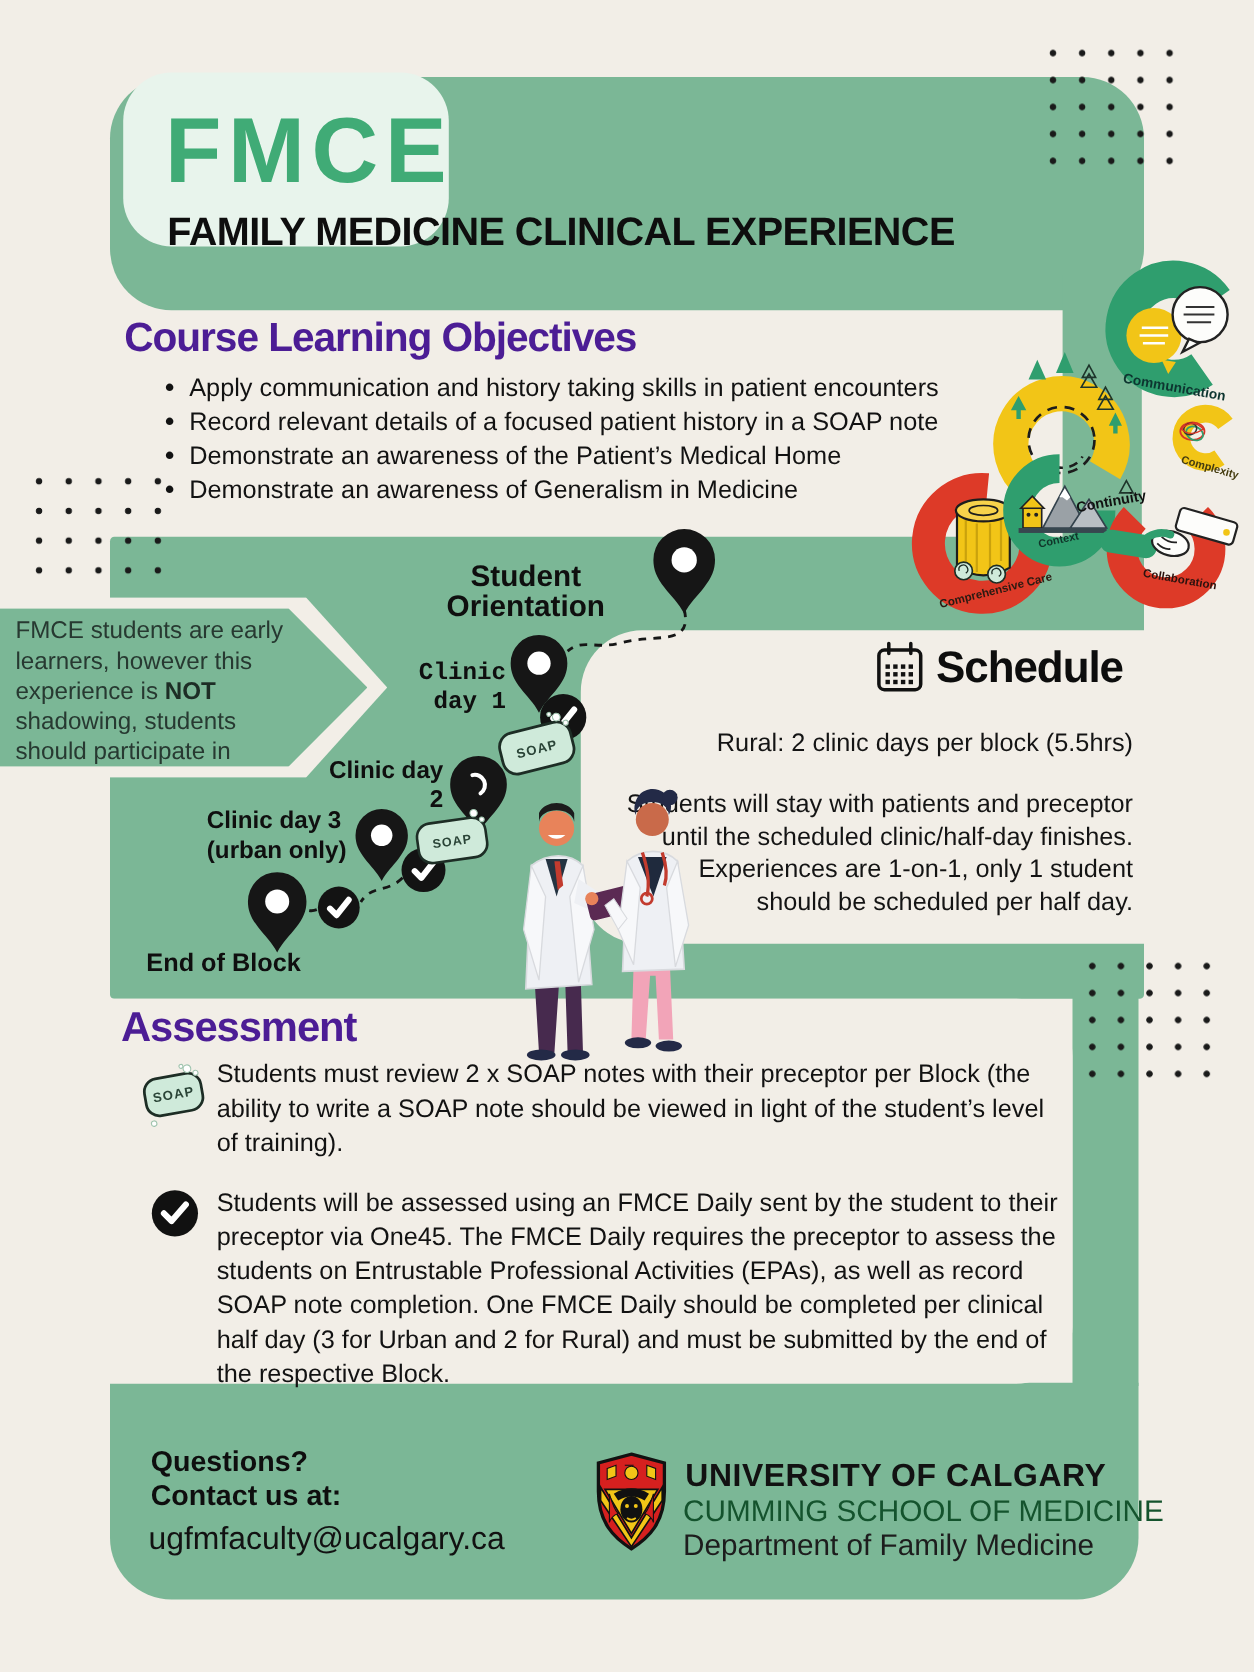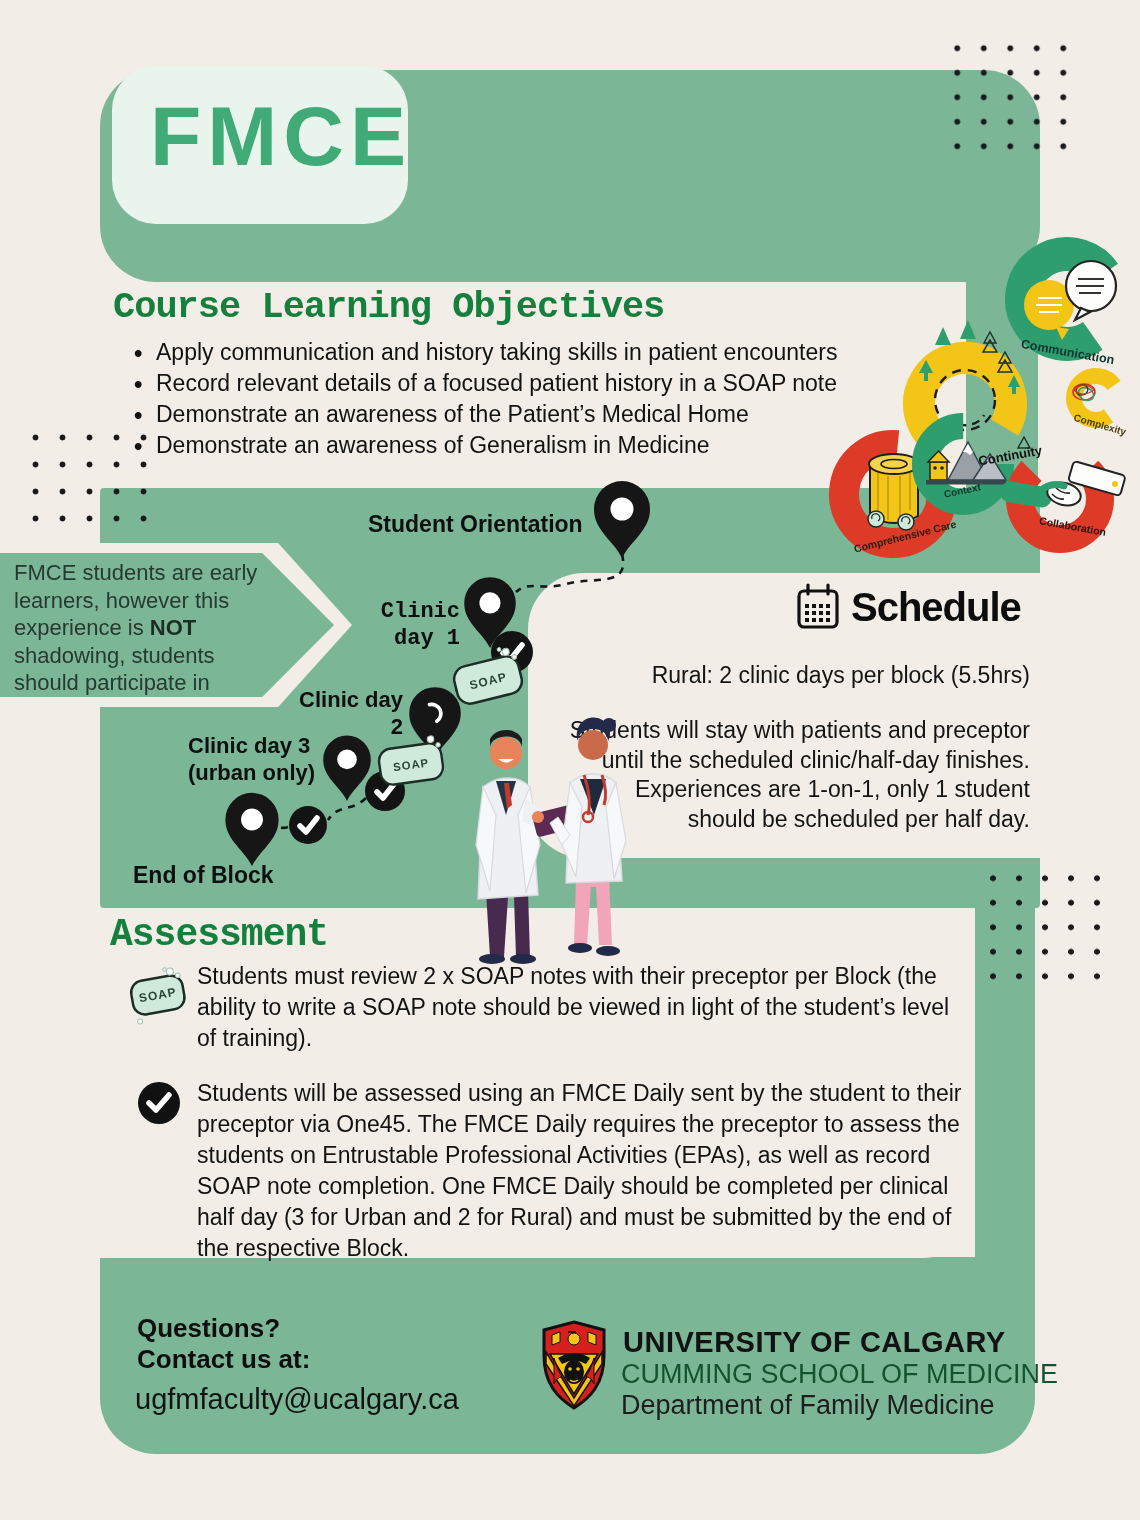--- a/index.html
+++ b/index.html
@@ -19,23 +19,23 @@
   
   .dots{position:absolute;background-image:radial-gradient(circle,#1a1a1a 2.6px,transparent 3.3px);}
   .dots-tr{left:944px;top:36px;width:132px;height:123px;background-size:26.5px 24.5px;}
   .dots-mr{left:980px;top:866px;width:130px;height:124px;background-size:26px 24.5px;}
   .dots-l{left:22px;top:424px;width:136px;height:108px;background-size:27px 27px;}
   
   .fmce-box{left:112px;top:66px;width:296px;height:158px;background:#e8f4ec;border-radius:44px;}
   .fmce-word{left:150px;top:88px;font-size:84px;font-weight:700;letter-spacing:6px;color:#40ab76;}
   .h-title{left:152px;top:190px;font-size:36px;font-weight:700;letter-spacing:-0.5px;color:#0e0e0e;white-space:nowrap;}
   
-  .sec-h{font-weight:700;color:#15803d;letter-spacing:-1px;font-family:Liberation Mono, monospace;}
+  .sec-h{font-weight:700;color:#4c1d95;letter-spacing:-1px;}
   .obj-h{left:113px;top:286px;font-size:37px;}
-  .obj-list{left:132px;top:337px;width:830px;list-style:none;margin:0;padding:0;}
+  .obj-list{left:148px;top:337px;width:830px;list-style:none;margin:0;padding:0;}
   .obj-list li{position:relative;padding-left:24px;font-size:23px;line-height:31px;color:#121212;}
   .obj-list li::before{content:"•";position:absolute;left:2px;top:0;font-size:24px;font-weight:700;}
   
   .callout-outer{left:0;top:543px;width:352px;height:164px;background:#f2eee7;
     clip-path:polygon(0 0,79% 0,100% 50%,79% 100%,0 100%);}
   .callout-inner{position:absolute;left:0;top:10px;width:334px;height:144px;background:#7bb796;
     clip-path:polygon(0 0,78.5% 0,100% 50%,78.5% 100%,0 100%);}
   .callout-text{position:absolute;left:14px;top:6px;width:264px;font-size:22px;line-height:27.5px;color:#273931;}
   .callout-text b{font-weight:700;color:#1d2d25;}
   
@@ -77,20 +77,21 @@
   <div class="g g-footer"></div>
   <div class="panel panel-schedule"></div>
   <div class="panel panel-assess"></div>
 
   <div class="dots dots-tr"></div>
   <div class="dots dots-mr"></div>
   <div class="dots dots-l"></div>
 
   <div class="abs fmce-box"></div>
   <div class="abs fmce-word">FMCE</div>
+  <div class="abs h-title">FAMILY MEDICINE CLINICAL EXPERIENCE</div>
 
   <div class="abs sec-h obj-h">Course Learning Objectives</div>
   <ul class="abs obj-list">
     <li>Apply communication and history taking skills in patient encounters</li>
     <li>Record relevant details of a focused patient history in a SOAP note</li>
     <li>Demonstrate an awareness of the Patient’s Medical Home</li>
     <li>Demonstrate an awareness of Generalism in Medicine</li>
   </ul>
 
   <svg class="abs" style="left:818px;top:232px;" width="322" height="340" viewBox="0 0 322 340">
@@ -229,21 +230,21 @@
         <circle class="bub" cx="18" cy="-27" r="1.8"></circle>
     </g>
     <g transform="translate(321,294) rotate(-8) scale(0.95)">
       <rect class="soap-bar" x="-33" y="-19" width="66" height="38" rx="13"></rect>
       <text class="soaptxt" y="5">SOAP</text>
       <circle class="bub" cx="24" cy="-23" r="3.5"></circle>
         <circle class="bub" cx="31" cy="-16" r="2.3"></circle>
     </g>
   </svg>
 
-  <div class="abs map-label" style="left:368px;top:511px;width:220px;text-align:left;font-size:23px;">Student Orientation</div>
+  <div class="abs map-label" style="left:368px;top:511px;width:220px;text-align:center;font-size:27px;">Student Orientation</div>
   <div class="abs map-label" style="left:348px;top:598px;width:112px;text-align:right;font-family:Liberation Mono, monospace;">Clinic day 1</div>
   <div class="abs map-label" style="left:293px;top:676px;width:110px;text-align:right;margin-top:10px;">Clinic day 2</div>
   <div class="abs map-label" style="left:188px;top:732px;width:132px;text-align:left;">
     <div>Clinic day 3</div>
     <div>(urban only)</div>
   </div>
   <div class="abs map-label" style="left:133px;top:862px;width:150px;font-size:23px;">End of Block</div>
 
   <div class="abs sched-head">
     <svg width="46" height="50" viewBox="0 0 46 50">

